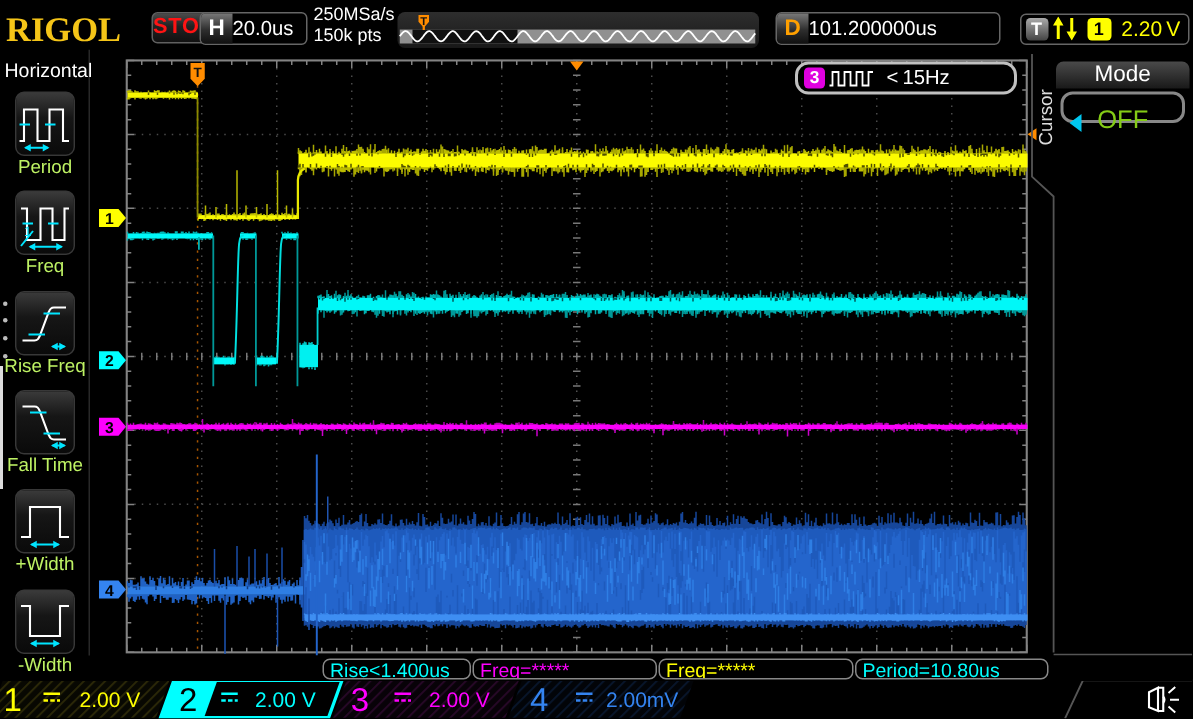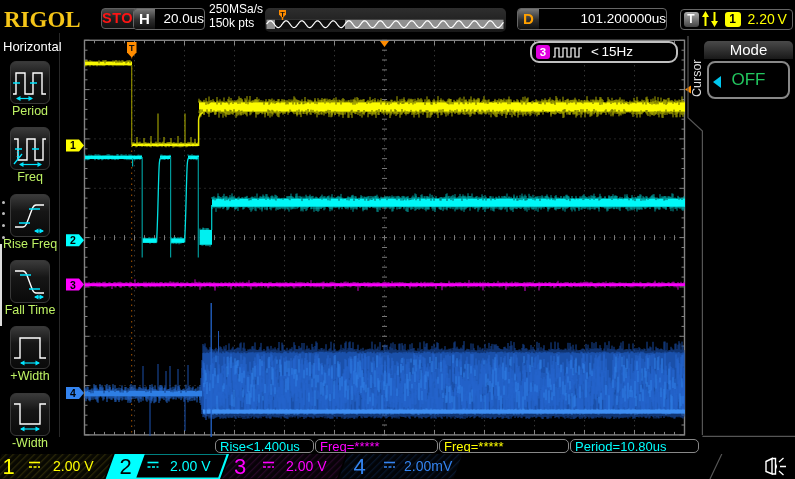--- a/index.html
+++ b/index.html
@@ -1,21 +1,21 @@
 <!DOCTYPE html>
 <html><head><meta charset="utf-8"><style>
 *{margin:0;padding:0;box-sizing:border-box}
 html,body{width:795px;height:479px;background:#000;overflow:hidden;font-family:"Liberation Sans",sans-serif}
 #stage{position:relative;width:795px;height:479px;background:#000}
 #topbar{position:absolute;left:0;top:0;width:680px;height:33px;background:#000;z-index:10}
 #logo{position:absolute;left:4px;top:7px;font-family:"Liberation Serif",serif;font-weight:bold;font-size:23px;color:#F5C518}
 #stopbtn{position:absolute;left:101px;top:8px;width:47px;height:21px;border:1px solid #606060;border-radius:4px;background:linear-gradient(#4c4c4c,#222 45%,#111);color:#FF1414;font-weight:bold;font-size:14.5px;text-align:left;line-height:19px;letter-spacing:0.5px}
 #hbox{position:absolute;left:133px;top:8px;width:72px;height:21.5px;border:1px solid #666;border-radius:4px;background:#000;display:flex}
 #hbox .tab,#dbox .tab{width:21px;height:100%;border-radius:3px 0 0 3px;background:linear-gradient(#787878,#2e2e2e 55%,#101010);color:#fff;font-weight:bold;font-size:15px;text-align:center;line-height:20px}
-#hbox .tval,#dbox .tval{flex:1;color:#fff;font-size:13.5px;text-align:right;line-height:20px}
+#hbox .tval,#dbox .tval{flex:1;color:#fff;font-size:13.5px;text-align:left;line-height:20px}
 #srate{position:absolute;left:209px;top:3px;color:#fff;font-size:12px;line-height:13.5px}
 #preview{position:absolute;left:264.5px;top:8px;width:241px;height:23.5px;background:linear-gradient(#2e2e2e,#181818);border-radius:5px}
 #dbox{position:absolute;left:517px;top:8px;width:150px;height:21.5px;border:1px solid #666;border-radius:4px;background:#000;display:flex}
 #tbox{position:absolute;left:680px;top:8.5px;width:113px;height:21.5px;border:1px solid #666;border-radius:4px;background:#000;display:flex;align-items:center;white-space:nowrap}
 #tbox .ttab{width:15px;height:15px;margin-left:2.5px;border-radius:3px;background:linear-gradient(#aaa,#444);color:#fff;font-weight:bold;font-size:12px;text-align:center;line-height:15px}
 #tchip{width:16px;height:15px;margin-left:6px;border-radius:3px;background:#FFFF00;color:#000;font-weight:bold;font-size:12px;text-align:center;line-height:15px}
 #tlev{color:#FFFF00;font-size:14px;margin-left:7px}
 #lmenu{position:absolute;left:0;top:33px;width:60px;height:404px;background:#000;z-index:9;border-right:1px solid #282828}
 #lhead{position:absolute;left:3px;top:6px;color:#fff;font-size:13px}
 .mitem{position:absolute;left:0;width:60px;text-align:center}
@@ -23,21 +23,21 @@
 .mlab{margin-top:0px;color:#bef264;font-size:12.5px;white-space:nowrap}
 .sdot{position:absolute;left:2px;width:3px;height:3px;border-radius:50%;background:#bbb}
 #sbar{position:absolute;left:0px;top:211px;width:2px;height:82px;background:#ddd}
 #measbar{position:absolute;left:0;top:437px;width:795px;height:16.5px;background:#000;z-index:7}
 .mbox{position:absolute;top:1.5px;height:14.5px;border:1px solid #888;border-radius:5px;background:#000;font-size:13px;line-height:13px;padding-left:4px;white-space:nowrap;overflow:hidden}
 #popup{position:absolute;left:530px;top:41px;width:148px;height:21.5px;background:#000;border:2px solid #c0c0c0;border-radius:9px;z-index:5;display:flex;align-items:center}
 #pchip{width:14px;height:14px;margin-left:4px;border-radius:3px;background:#E000E0;color:#fff;font-weight:bold;font-size:11.5px;text-align:center;line-height:14px}
 #ptxt{color:#fff;font-size:13.5px;margin-left:8px}
 #rmenu{position:absolute;left:688px;top:35px;width:106px;height:402px;z-index:4}
 #modehead{position:absolute;left:16px;top:6px;width:89px;height:18px;background:linear-gradient(#4a4a4a,#191919);border-radius:5px 5px 0 0;color:#fff;font-size:15px;text-align:center;line-height:18px}
-#offbtn{position:absolute;left:19px;top:26px;width:83px;height:38px;border:2px solid #888;border-radius:8px;background:#000;color:#22c55e;font-size:17px;text-align:center;line-height:34px}
+#offbtn{position:absolute;left:19px;top:26px;width:83px;height:21px;border:2px solid #888;border-radius:8px;background:#000;color:#84cc16;font-size:17px;text-align:center;line-height:34px}
 #offarr{position:absolute;left:4px;top:13px;width:0;height:0;border-top:6px solid transparent;border-bottom:6px solid transparent;border-right:8px solid #00C8F0}
 #cursorlab{position:absolute;left:2px;top:3px;width:13px;height:80px;color:#ddd;font-size:12.5px;writing-mode:vertical-rl;transform:rotate(180deg);text-align:center}
 </style></head>
 <body>
 <div id="stage">
 <svg width="795" height="479" viewBox="0 0 795 479" style="position:absolute;left:0;top:0">
       <path d="M134.5 40.3V434.9M184.5 40.3V434.9M234.5 40.3V434.9M284.5 40.3V434.9M334.5 40.3V434.9M434.5 40.3V434.9M484.5 40.3V434.9M534.5 40.3V434.9M584.5 40.3V434.9M634.5 40.3V434.9M84.5 89.6H684.5M84.5 138.9H684.5M84.5 188.3H684.5M84.5 286.9H684.5M84.5 336.2H684.5M84.5 385.6H684.5" stroke="#4a4a4a" stroke-width="1" stroke-dasharray="1 4" fill="none"></path>
       <path d="M384.5 40.3V434.9M84.5 237.6H684.5" stroke="#525252" stroke-width="1" stroke-dasharray="1 4" fill="none"></path>
       <path d="M84.5 235.1v5M94.5 235.1v5M104.5 235.1v5M114.5 235.1v5M124.5 235.1v5M134.5 235.1v5M144.5 235.1v5M154.5 235.1v5M164.5 235.1v5M174.5 235.1v5M184.5 235.1v5M194.5 235.1v5M204.5 235.1v5M214.5 235.1v5M224.5 235.1v5M234.5 235.1v5M244.5 235.1v5M254.5 235.1v5M264.5 235.1v5M274.5 235.1v5M284.5 235.1v5M294.5 235.1v5M304.5 235.1v5M314.5 235.1v5M324.5 235.1v5M334.5 235.1v5M344.5 235.1v5M354.5 235.1v5M364.5 235.1v5M374.5 235.1v5M384.5 235.1v5M394.5 235.1v5M404.5 235.1v5M414.5 235.1v5M424.5 235.1v5M434.5 235.1v5M444.5 235.1v5M454.5 235.1v5M464.5 235.1v5M474.5 235.1v5M484.5 235.1v5M494.5 235.1v5M504.5 235.1v5M514.5 235.1v5M524.5 235.1v5M534.5 235.1v5M544.5 235.1v5M554.5 235.1v5M564.5 235.1v5M574.5 235.1v5M584.5 235.1v5M594.5 235.1v5M604.5 235.1v5M614.5 235.1v5M624.5 235.1v5M634.5 235.1v5M644.5 235.1v5M654.5 235.1v5M664.5 235.1v5M674.5 235.1v5M684.5 235.1v5M382.0 40.3h5M382.0 50.2h5M382.0 60.0h5M382.0 69.9h5M382.0 79.8h5M382.0 89.6h5M382.0 99.5h5M382.0 109.4h5M382.0 119.2h5M382.0 129.1h5M382.0 138.9h5M382.0 148.8h5M382.0 158.7h5M382.0 168.5h5M382.0 178.4h5M382.0 188.3h5M382.0 198.1h5M382.0 208.0h5M382.0 217.9h5M382.0 227.7h5M382.0 237.6h5M382.0 247.5h5M382.0 257.3h5M382.0 267.2h5M382.0 277.1h5M382.0 286.9h5M382.0 296.8h5M382.0 306.7h5M382.0 316.5h5M382.0 326.4h5M382.0 336.3h5M382.0 346.1h5M382.0 356.0h5M382.0 365.8h5M382.0 375.7h5M382.0 385.6h5M382.0 395.4h5M382.0 405.3h5M382.0 415.2h5M382.0 425.0h5M382.0 434.9h5" stroke="#787878" stroke-width="1" fill="none"></path>
       <rect x="84.5" y="40.3" width="600.0" height="394.59999999999997" stroke="#838383" stroke-width="1.4" fill="none"></rect>

